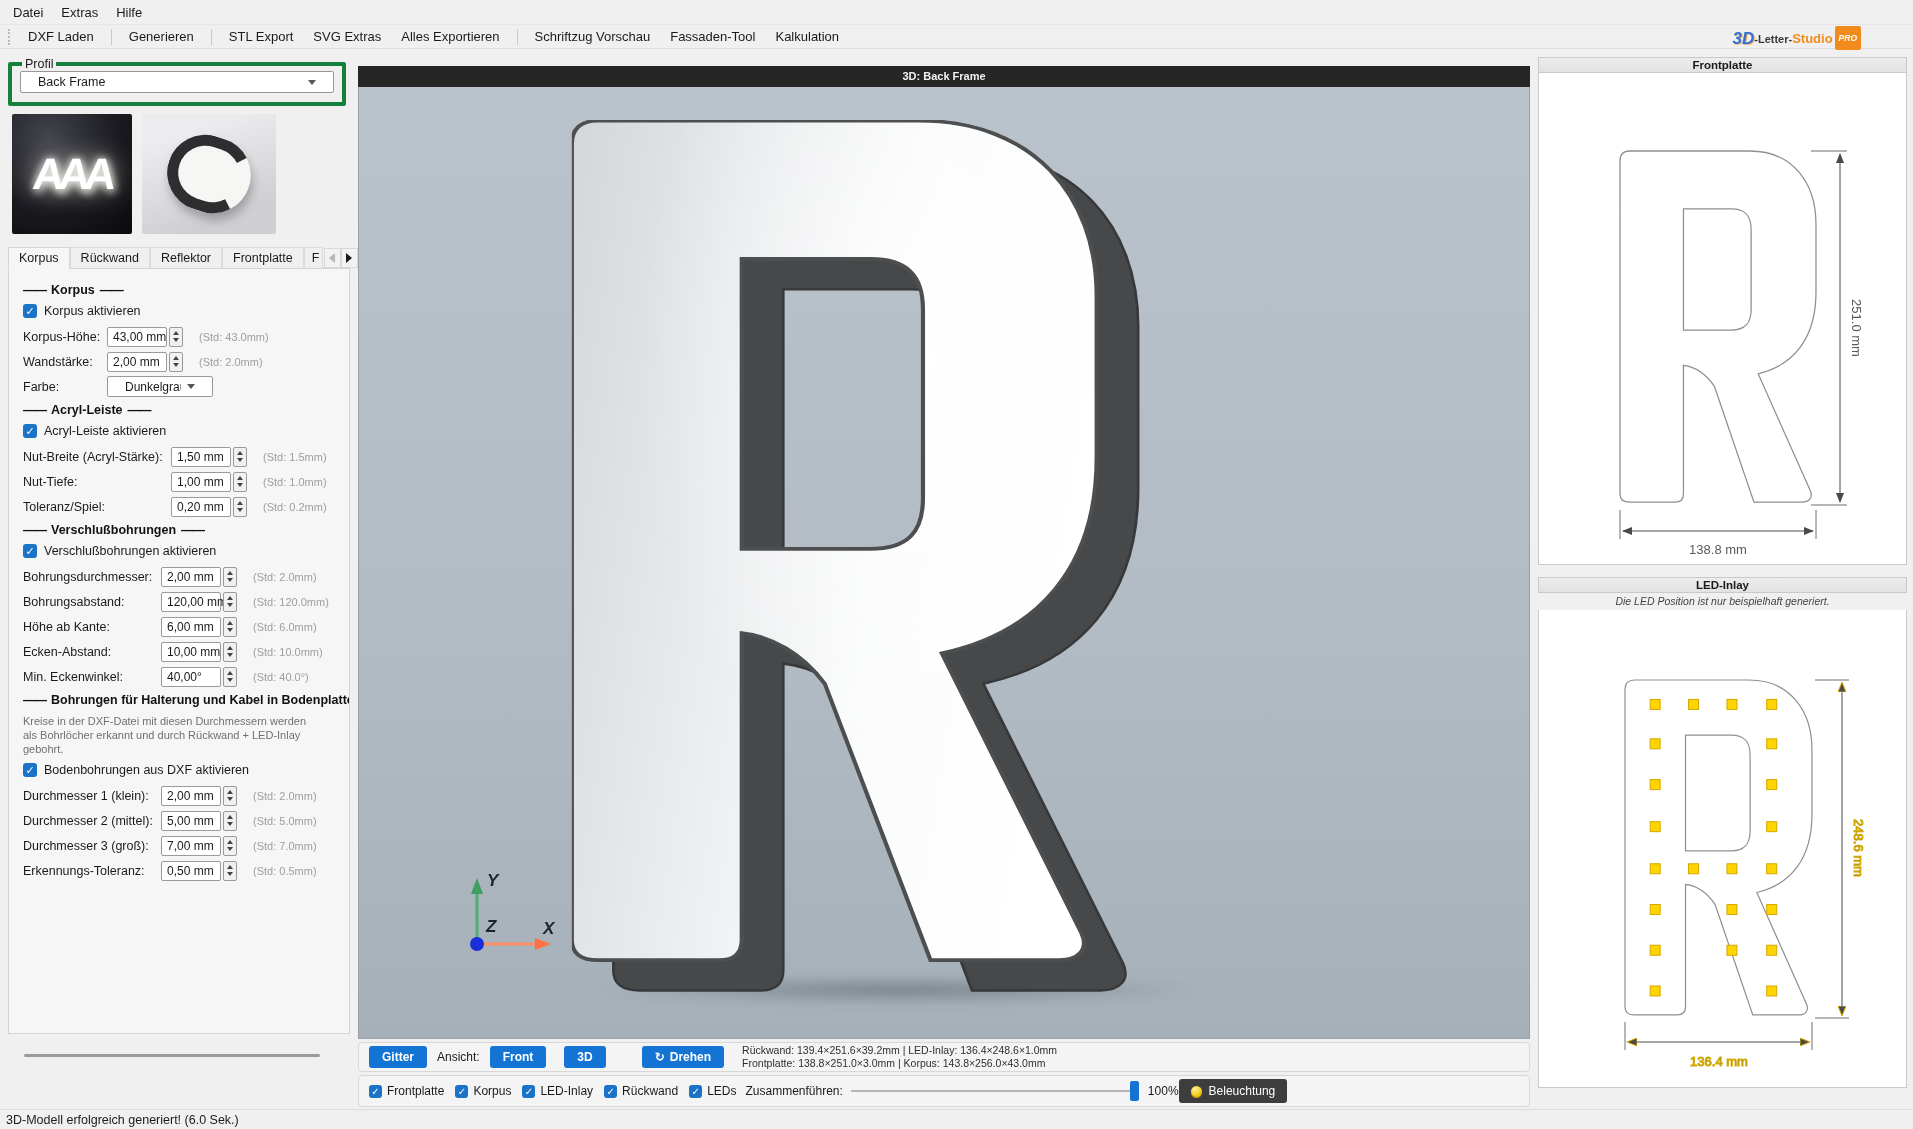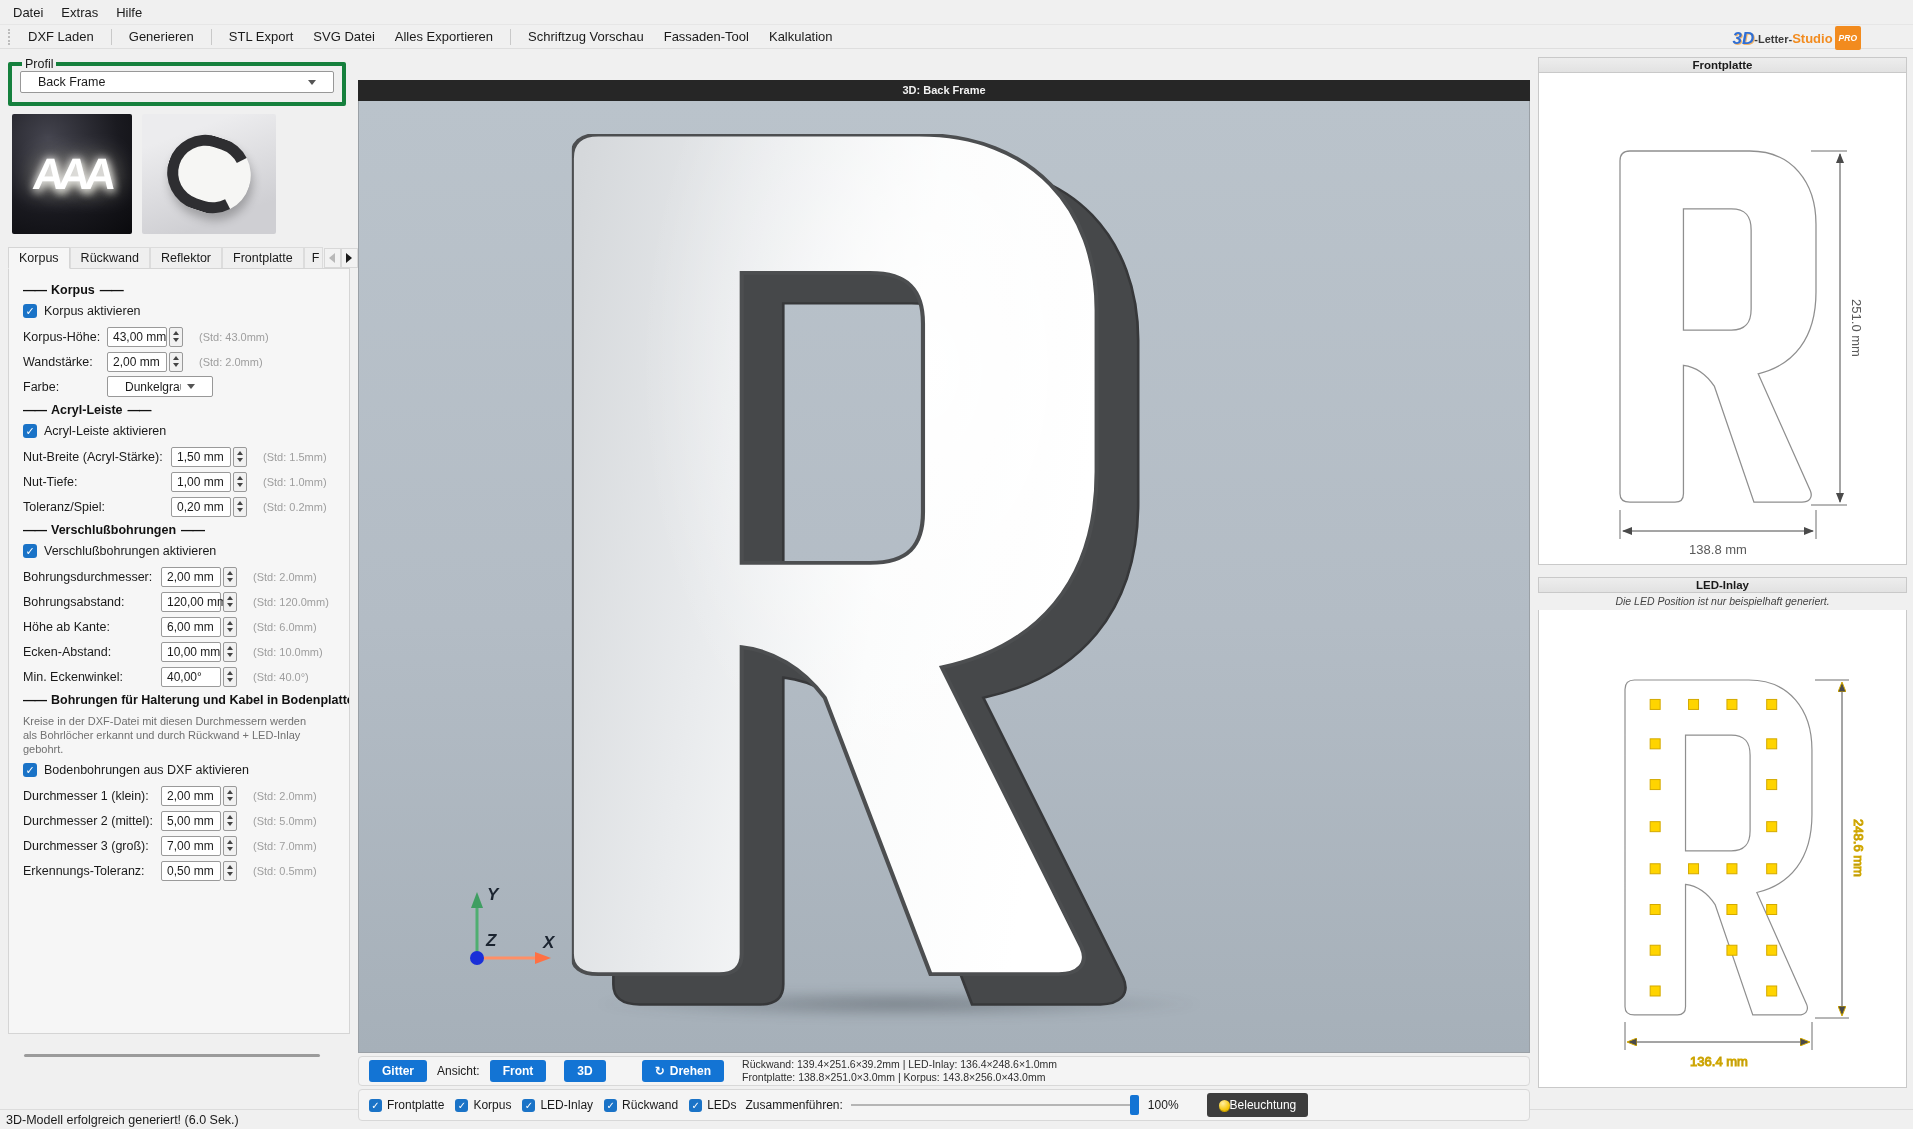--- a/index.html
+++ b/index.html
@@ -65,21 +65,21 @@
   .tri-up-s{width:0;height:0;border-left:3.5px solid transparent;border-right:3.5px solid transparent;border-bottom:4px solid #444;}
   .tri-down-s{width:0;height:0;border-left:3.5px solid transparent;border-right:3.5px solid transparent;border-top:4px solid #444;}
   .std{font-size:11px;color:#9e9e9e;margin-left:16px;white-space:nowrap;}
   .selectbox.small{width:106px;height:21px;font-size:12px;}
   .hscroll{position:absolute;bottom:52px;left:24px;width:296px;height:3px;background:#9b9b9b;border-radius:2px;}
   .side-buttons{position:absolute;bottom:7px;left:16px;display:flex;gap:14px;}
   .side-btn{height:27px;background:#fdfdfd;border:1px solid #b3b3b3;border-radius:4px;font-size:12.5px;padding:0 16px;display:flex;align-items:center;white-space:nowrap;}
 
   
   .viewport{position:absolute;left:358px;top:17px;width:1172px;}
-  .vp-title{height:21px;background:#262626;color:#f2f2f2;font-size:11px;font-weight:bold;text-align:center;line-height:21px;margin-top:14px;}
+  .vp-title{height:21px;background:#262626;color:#f2f2f2;font-size:11px;font-weight:bold;text-align:center;line-height:21px;}
   .vp-canvas{height:952px;position:relative;overflow:hidden;background:linear-gradient(180deg,#bac3cb 0%,#b3bcc5 55%,#a6b0b9 100%);border:1px solid #9aa0a6;border-top:none;}
   .shadow3d{position:absolute;left:230px;top:888px;width:620px;height:30px;background:radial-gradient(ellipse at center,rgba(30,36,42,.32),rgba(30,36,42,0) 70%);filter:blur(5px);}
   .letter3d{position:absolute;left:245px;top:33px;width:536px;height:878px;transform:scaleX(1.12);}
   .ext3d{fill:#46484a;stroke:#37383a;stroke-width:.7;}
   .face3d{fill:url(#fgrad);}
   .face3d-hl{fill:url(#hgrad);}
   .face3d-stroke{fill:none;stroke:#4c4e50;stroke-width:1.1;}
   .axis{position:absolute;left:86px;top:775px;}
   .axis text{font-size:17px;font-weight:bold;font-style:italic;fill:#1b2430;}
 
@@ -90,21 +90,21 @@
   .dims{font-size:10.5px;line-height:13px;color:#2e2e2e;margin-left:8px;white-space:nowrap;}
   .vp-bar2{height:32px;margin-top:3px;background:#f4f4f4;border:1px solid #d8d8d8;border-radius:4px;display:flex;align-items:center;padding:0 10px;}
   .layer-checks{display:flex;align-items:center;gap:11px;}
   .layer-cb{display:flex;align-items:center;gap:5px;font-size:12px;}
   .layer-cb .cb{width:13px;height:13px;font-size:10px;line-height:13px;}
   .merge-label{font-size:12px;margin-left:9px;white-space:nowrap;}
   .slider{position:relative;width:288px;height:20px;margin-left:8px;}
   .slider-track{position:absolute;left:0;right:0;top:9px;height:2px;background:#b5b5b5;}
   .slider-handle{position:absolute;right:0;top:0;width:9px;height:20px;background:var(--accent);border-radius:2px;}
   .merge-value{font-size:12px;margin-left:9px;}
-  .btn-dark{margin-left:28px;background:var(--darkbtn);color:#fff;border:none;border-radius:3px;height:24px;font-size:12px;padding:0 12px;font-family:inherit;display:flex;align-items:center;white-space:nowrap;text-align:center;}
+  .btn-dark{background:var(--darkbtn);color:#fff;border:none;border-radius:3px;height:24px;font-size:12px;padding:0 12px;font-family:inherit;display:flex;align-items:center;gap:7px;white-space:nowrap;text-align:center;}
   .bulb{width:11px;height:11px;border-radius:50%;background:radial-gradient(circle at 35% 30%,#ffeea0,#f5c400 70%);box-shadow:0 1px 0 #c79f00;}
 
   
   .rightpanel{position:absolute;left:1538px;top:8px;width:369px;}
   .rp-header{height:16px;background:linear-gradient(#ededed,#e2e2e2);border:1px solid #c9c9c9;font-size:11.5px;font-weight:bold;text-align:center;line-height:15px;}
   .rp-canvas{background:#fff;border:1px solid #c9c9c9;border-top:none;}
   .rp-canvas.fp{height:492px;}
   .rp-canvas.led{height:478px;}
   .rp-note{font-size:10.5px;font-style:italic;color:#444;text-align:center;padding:2px 0 3px;}
   .rp-block2{margin-top:12px;}
@@ -129,21 +129,21 @@
     </div>
 
   <div class="toolbar">
     <div class="tb-grip"></div>
     <div style="display:flex;align-items:center;">
         <div class="tb-btn">DXF Laden</div>
         <div class="tb-sep"></div>
         <div class="tb-btn">Generieren</div>
         <div class="tb-sep"></div>
         <div class="tb-btn">STL Export</div>
-        <div class="tb-btn">SVG Datei</div>
+        <div class="tb-btn">SVG Extras</div>
         <div class="tb-btn">Alles Exportieren</div>
         <div class="tb-sep"></div>
         <div class="tb-btn">Schriftzug Vorschau</div>
         <div class="tb-btn">Fassaden-Tool</div>
         <div class="tb-btn">Kalkulation</div>
       </div>
     <div class="logo">
       <span class="logo-3d">3D</span>
         <span class="logo-letter">-Letter-</span>
         <span class="logo-studio">Studio</span>

